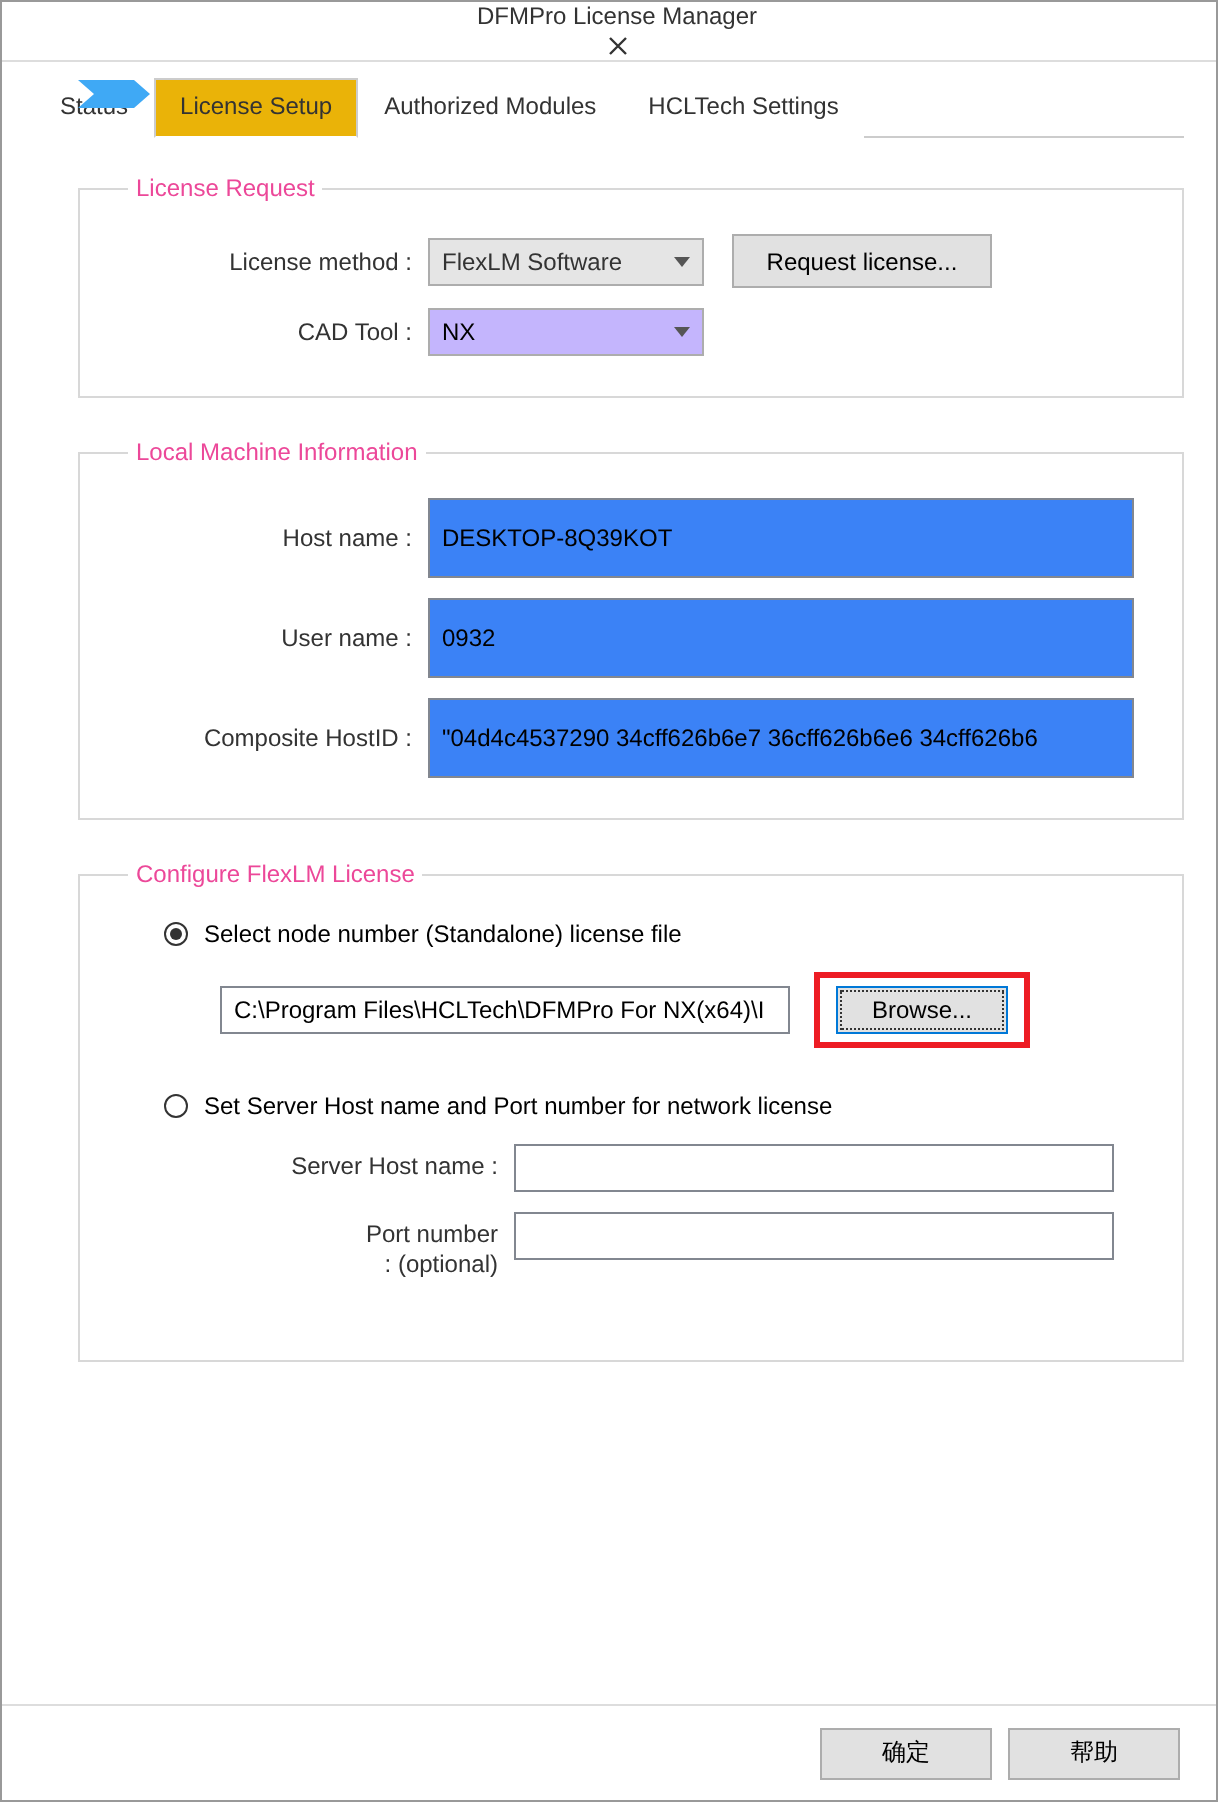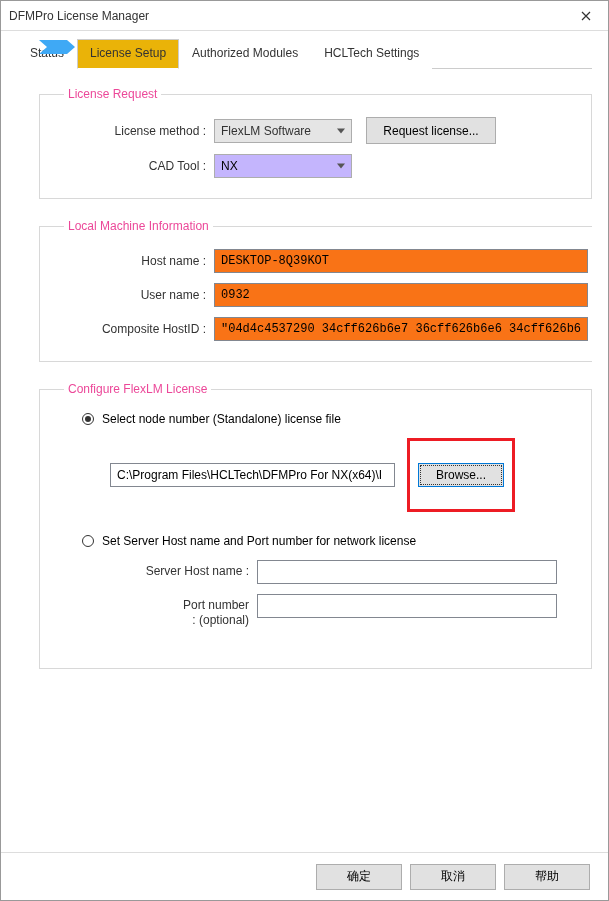--- a/index.html
+++ b/index.html
@@ -1,47 +1,47 @@
 <!DOCTYPE html>
 <html><head>
   <meta charset="utf-8">
   <style>
     * { box-sizing: border-box; font-family: "Segoe UI", Tahoma, sans-serif; font-size: 12px; }
     body { margin: 0; background: #fff; width: 609px; height: 901px; overflow: hidden; }
     .window { border: 1px solid #999; width: 609px; height: 901px; display: flex; flex-direction: column; background: #fff; }
-    .titlebar { height: 30px; display: flex; align-items: center; padding: 0 0 0 8px; border-bottom: 1px solid #ddd; }
+    .titlebar { height: 30px; display: flex; align-items: center; padding: 0 0 0 8px; border-bottom: 1px solid #ddd; flex-direction: column; }
     .titlebar-text { flex: 1; color: #333; }
     .close-btn { width: 45px; height: 30px; display: flex; align-items: center; justify-content: center; font-size: 14px; color: #333; cursor: pointer; }
     .content { flex: 1; padding: 8px 16px 8px 16px; display: flex; flex-direction: column; overflow: hidden; }
     .tabs { display: flex; border-bottom: 1px solid #ccc; margin-bottom: 18px; position: relative; }
     .tab { padding: 6px 12px 8px 12px; color: #333; cursor: pointer; border: 1px solid transparent; border-bottom: none; margin-bottom: -1px; background: #fff; }
     .tab.active { border-color: #ccc; background: #eab308; border-bottom: 1px solid #fff; }
     .callout { position: absolute; left: 20px; top: -3px; width: 56px; height: 22px; pointer-events: none; }
     .callout svg { width: 56px; height: 22px; }
     fieldset { border: 1px solid #d8d8d8; margin: 0 0 20px 22px; padding: 16px 24px 20px 24px; width: calc(100% - 22px); }
     legend { color: #ec4899; padding: 0 4px; font-size: 12px; }
     .row { display: flex; align-items: center; margin-bottom: 10px; }
     .row:last-child { margin-bottom: 0; }
     .lbl { width: 150px; text-align: right; padding-right: 8px; color: #333; }
     .combo { height: 24px; border: 1px solid #adadad; padding: 0 24px 0 6px; display: inline-flex; align-items: center; position: relative; background: #c4b5fd; cursor: pointer; }
     .combo.disabled { background: #e5e5e5; color: #333; cursor: default; }
     .combo .caret { position: absolute; right: 6px; top: 50%; transform: translateY(-50%); width: 0; height: 0; border-left: 4px solid transparent; border-right: 4px solid transparent; border-top: 5px solid #555; }
     .combo.wide1 { width: 138px; }
     .combo.wide2 { width: 138px; }
     .btn { height: 26px; border: 1px solid #adadad; background: #e1e1e1; padding: 0 16px; display: inline-flex; align-items: center; justify-content: center; cursor: pointer; }
     .btn-req { margin-left: 14px; width: 130px; height: 27px; }
-    .txt { height: 24px; border: 1px solid #828790; padding: 0 6px; flex: 1; background: #f97316; display: inline-flex; align-items: center; overflow: hidden; white-space: nowrap; font-family: Liberation Mono, monospace; }
+    .txt { height: 40px; border: 1px solid #828790; padding: 0 6px; flex: 1; background: #3b82f6; display: inline-flex; align-items: center; overflow: hidden; white-space: nowrap; }
     .txt-ro { cursor: text; }
     .radio-row { display: flex; align-items: center; margin-bottom: 12px; padding-left: 18px; }
     .radio { width: 12px; height: 12px; border: 1px solid #333; border-radius: 50%; margin-right: 8px; display: inline-flex; align-items: center; justify-content: center; cursor: pointer; }
     .radio.sel::after { content: ""; width: 6px; height: 6px; background: #333; border-radius: 50%; }
     .radio-lbl { cursor: pointer; }
     .indent { margin-left: 46px; display: flex; align-items: center; margin-bottom: 22px; }
     .path-txt { height: 24px; border: 1px solid #828790; padding: 0 6px; width: 285px; background: #fff; display: inline-flex; align-items: center; overflow: hidden; white-space: nowrap; cursor: text; }
-    .browse-wrap { border: 3px solid #ed1c24; padding: 22px 8px; margin-left: 12px; display: inline-flex; }
+    .browse-wrap { border: 3px solid #ed1c24; padding: 4px 8px; margin-left: 12px; display: inline-flex; }
     .browse-btn { height: 24px; width: 86px; border: 1px solid #0078d7; background: #e1e1e1; display: inline-flex; align-items: center; justify-content: center; cursor: pointer; outline: 1px dotted #333; outline-offset: -3px; }
     .srv-row { display: flex; align-items: flex-start; margin-bottom: 10px; padding-left: 18px; }
     .srv-lbl { width: 175px; text-align: right; padding-right: 8px; color: #333; line-height: 15px; padding-top: 4px; }
     .srv-txt { height: 24px; border: 1px solid #828790; width: 300px; background: #fff; cursor: text; }
     .footer { height: 48px; display: flex; align-items: center; justify-content: flex-end; gap: 8px; padding: 0 18px; border-top: 1px solid #ddd; }
     .footer .btn { width: 86px; height: 26px; }
     .u { text-decoration: underline; }
     .body-scroll { flex: 1; overflow: hidden; }
   </style>
 </head>
@@ -135,16 +135,15 @@
           </div>
           <div class="srv-txt"></div>
         </div>
       </fieldset>
 
     </div>
   </div>
 
   <div class="footer">
     <div class="btn">确定</div>
-    <div class="btn">取消</div>
     <div class="btn">帮助</div>
   </div>
 </div>
 
 </body></html>

